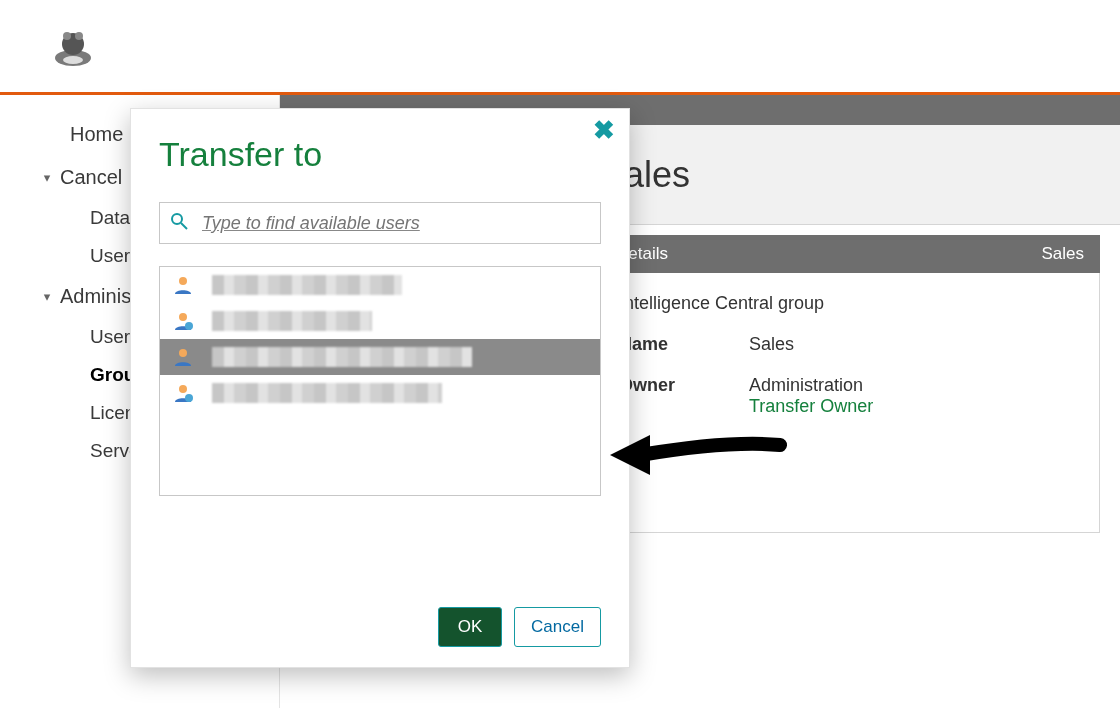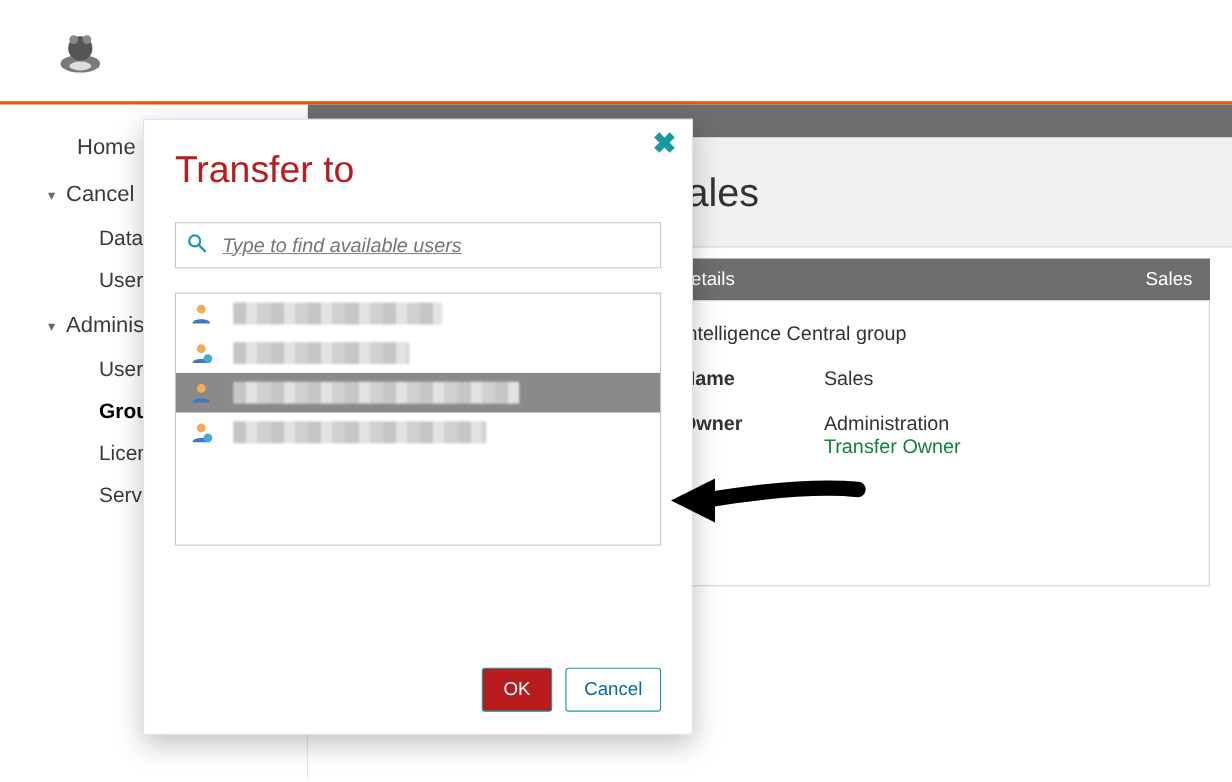--- a/index.html
+++ b/index.html
@@ -162,21 +162,21 @@
     color: #159aa2;
     font-size: 26px;
     font-weight: 700;
     text-align: center;
     cursor: pointer;
     line-height: 30px;
   }
   .dialog-title {
     font-size: 34px;
     font-weight: 300;
-    color: #b91c1c;
+    color: #15803d;
     margin-bottom: 28px;
   }
   .search-box {
     border: 1px solid #c7c7c7;
     height: 42px;
     display: flex;
     align-items: center;
     padding: 0 10px;
     margin-bottom: 22px;
   }
@@ -236,21 +236,21 @@
     min-width: 64px;
     padding: 0 16px;
     font-size: 17px;
     border-radius: 3px;
     cursor: pointer;
     display: inline-flex;
     align-items: center;
     justify-content: center;
   }
   .btn-primary {
-    background: #b91c1c;
+    background: #14532d;
     color: #fff;
     border: 1px solid #159aa2;
   }
   .btn-secondary {
     background: #fff;
     color: #0369a1;
     border: 1px solid #159aa2;
   }
 
   

